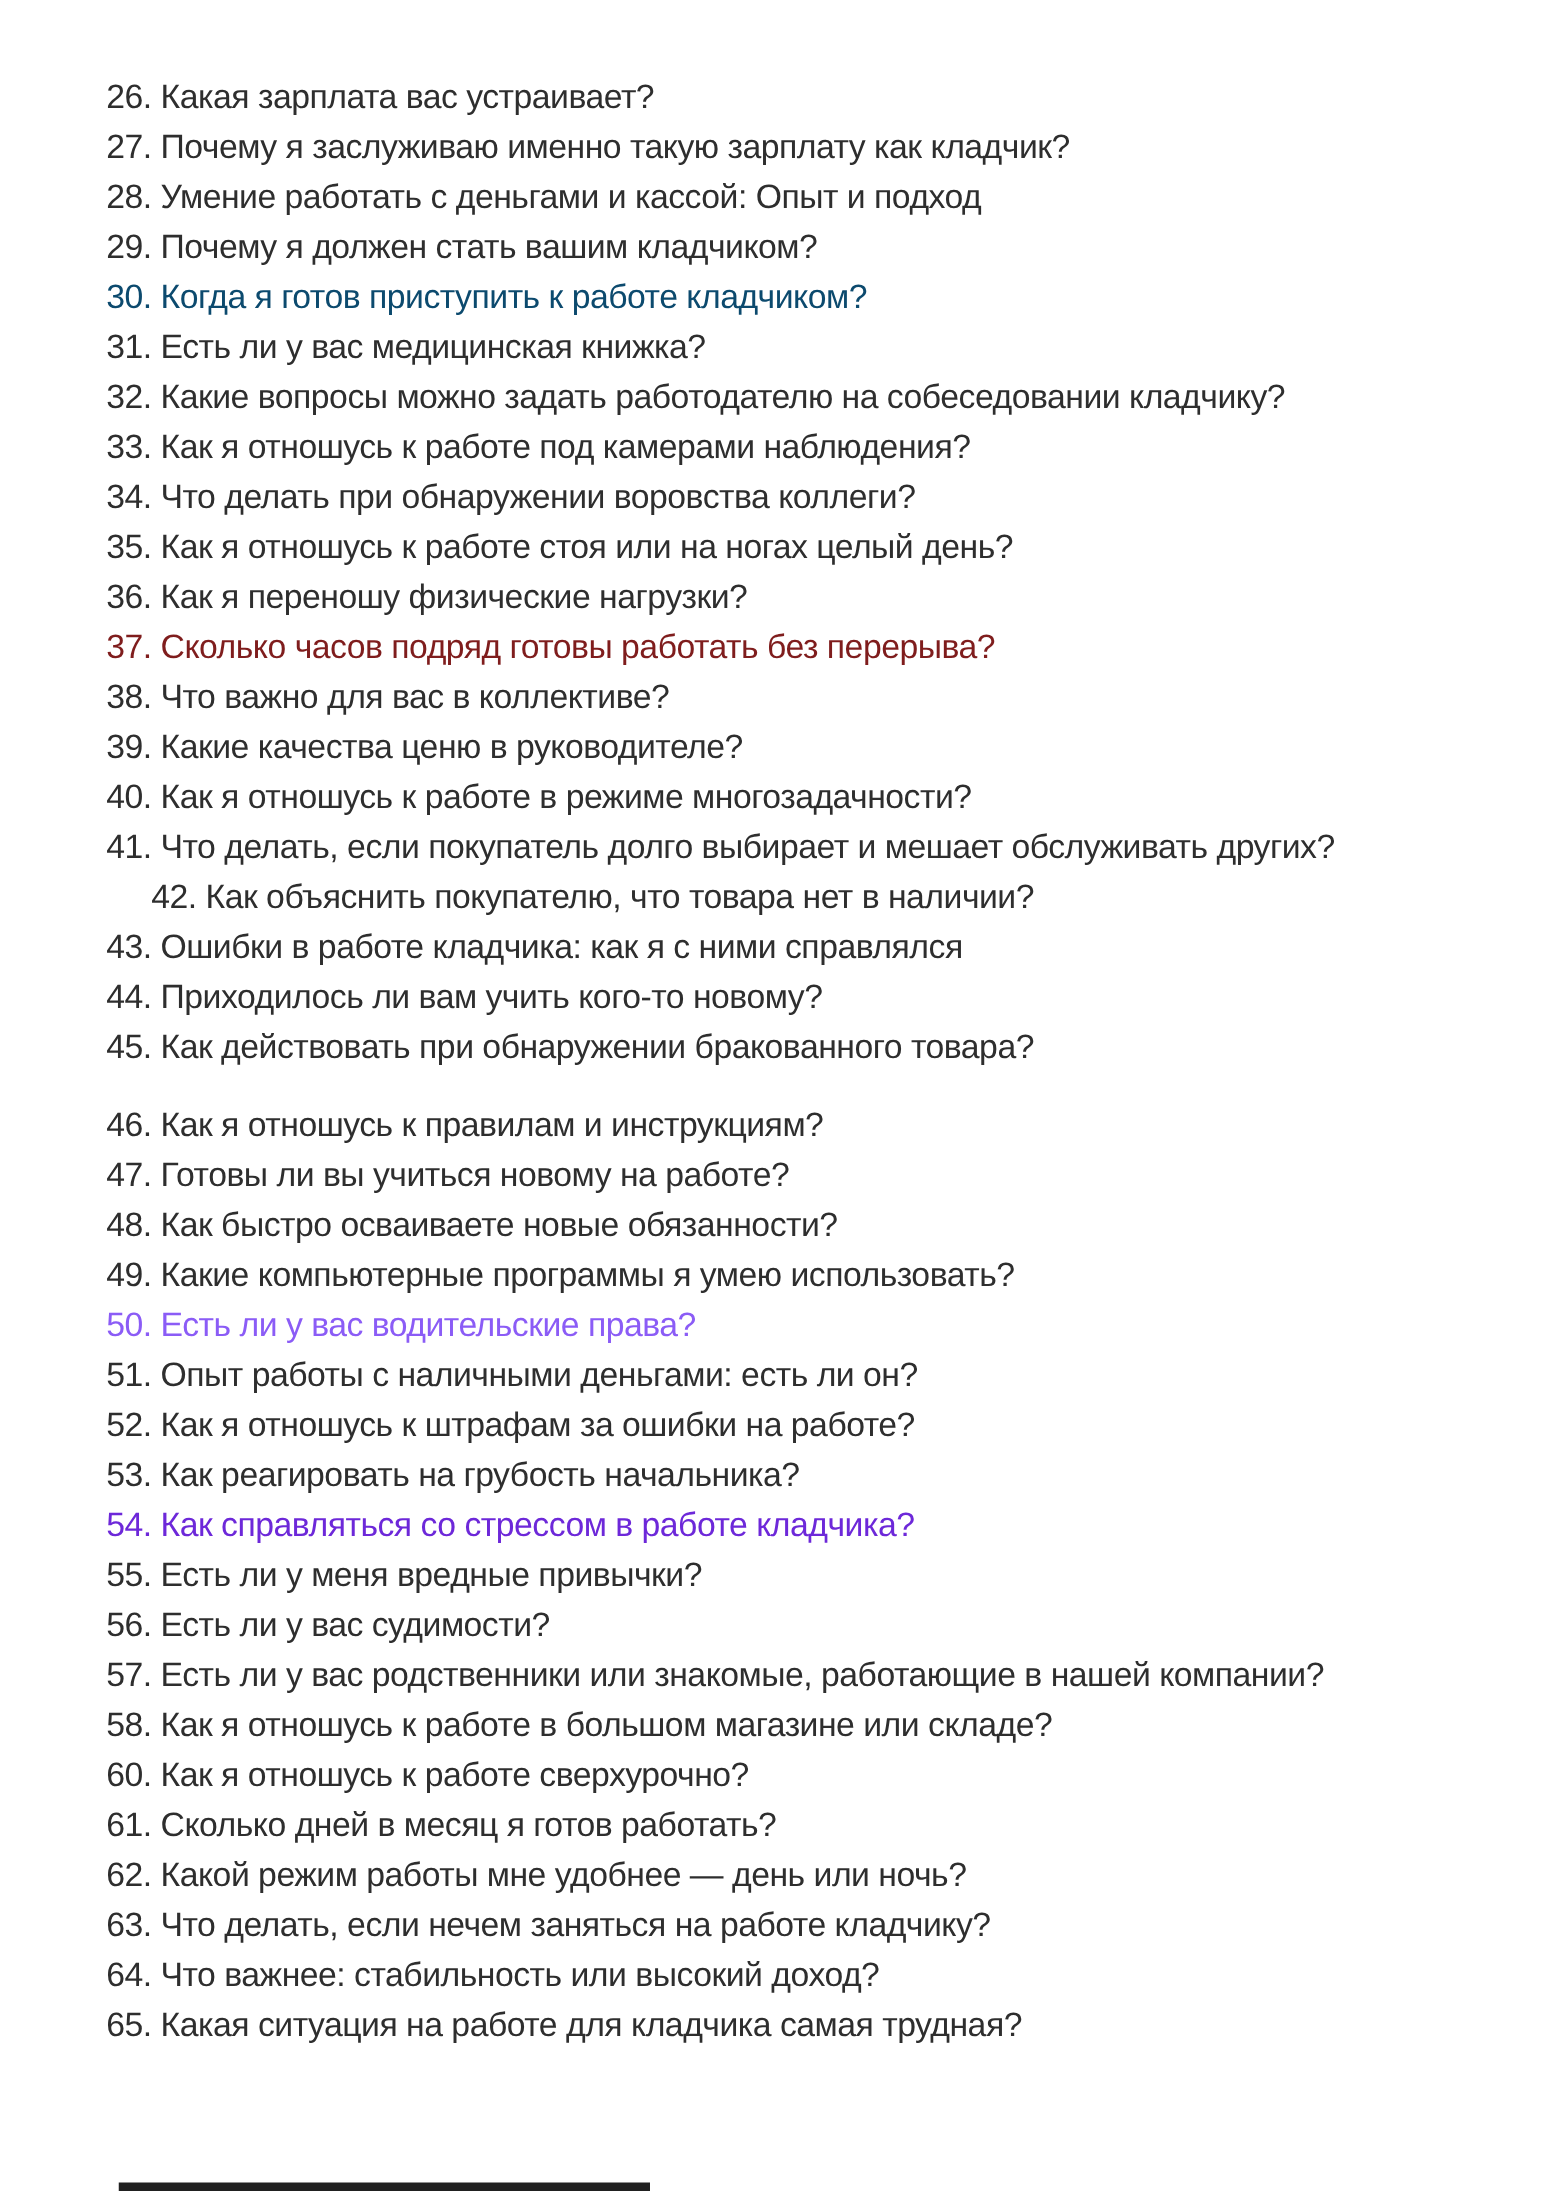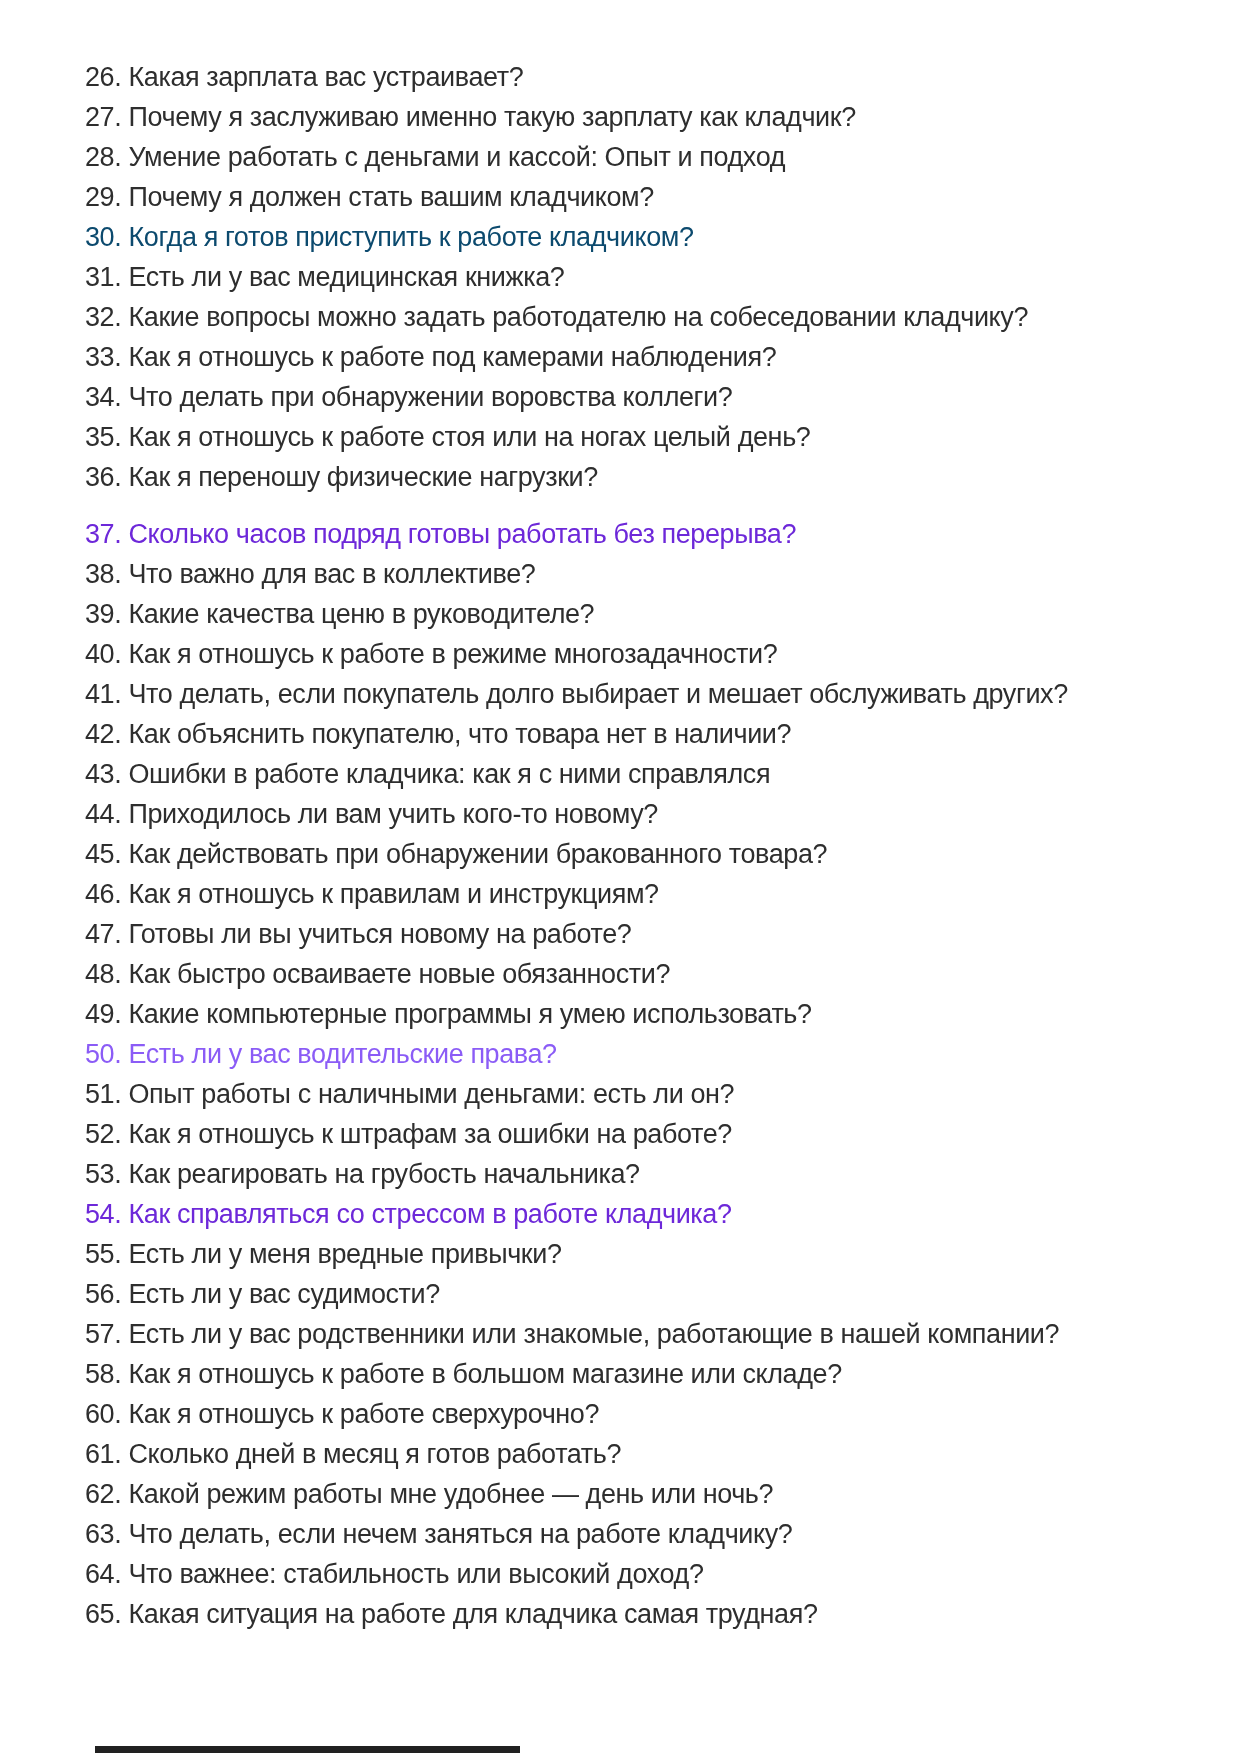--- a/index.html
+++ b/index.html
@@ -53,30 +53,30 @@
       <li class="line" style="color: rgb(46, 46, 46);">27. Почему я заслуживаю именно такую зарплату как кладчик?</li>
       <li class="line" style="color: rgb(46, 46, 46);">28. Умение работать с деньгами и кассой: Опыт и подход</li>
       <li class="line" style="color: rgb(46, 46, 46);">29. Почему я должен стать вашим кладчиком?</li>
       <li class="line" style="color: #0c4a6e;">30. Когда я готов приступить к работе кладчиком?</li>
       <li class="line" style="color: rgb(46, 46, 46);">31. Есть ли у вас медицинская книжка?</li>
       <li class="line" style="color: rgb(46, 46, 46);">32. Какие вопросы можно задать работодателю на собеседовании кладчику?</li>
       <li class="line" style="color: rgb(46, 46, 46);">33. Как я отношусь к работе под камерами наблюдения?</li>
       <li class="line" style="color: rgb(46, 46, 46);">34. Что делать при обнаружении воровства коллеги?</li>
       <li class="line" style="color: rgb(46, 46, 46);">35. Как я отношусь к работе стоя или на ногах целый день?</li>
       <li class="line" style="color: rgb(46, 46, 46);">36. Как я переношу физические нагрузки?</li>
-      <li class="line" style="color: #6d28d9; margin-top: 17px;">37. Сколько часов подряд готовы работать без перерыва?</li>
+      <li class="line" style="color: #7f1d1d;">37. Сколько часов подряд готовы работать без перерыва?</li>
       <li class="line" style="color: rgb(46, 46, 46);">38. Что важно для вас в коллективе?</li>
       <li class="line" style="color: rgb(46, 46, 46);">39. Какие качества ценю в руководителе?</li>
       <li class="line" style="color: rgb(46, 46, 46);">40. Как я отношусь к работе в режиме многозадачности?</li>
       <li class="line" style="color: rgb(46, 46, 46);">41. Что делать, если покупатель долго выбирает и мешает обслуживать других?</li>
-      <li class="line" style="color: rgb(46, 46, 46);">42. Как объяснить покупателю, что товара нет в наличии?</li>
+      <li class="line" style="color: rgb(46, 46, 46); margin-left: 36px;">42. Как объяснить покупателю, что товара нет в наличии?</li>
       <li class="line" style="color: rgb(46, 46, 46);">43. Ошибки в работе кладчика: как я с ними справлялся</li>
       <li class="line" style="color: rgb(46, 46, 46);">44. Приходилось ли вам учить кого-то новому?</li>
       <li class="line" style="color: rgb(46, 46, 46);">45. Как действовать при обнаружении бракованного товара?</li>
-      <li class="line" style="color: rgb(46, 46, 46);">46. Как я отношусь к правилам и инструкциям?</li>
+      <li class="line" style="color: rgb(46, 46, 46); margin-top: 23px;">46. Как я отношусь к правилам и инструкциям?</li>
       <li class="line" style="color: rgb(46, 46, 46);">47. Готовы ли вы учиться новому на работе?</li>
       <li class="line" style="color: rgb(46, 46, 46);">48. Как быстро осваиваете новые обязанности?</li>
       <li class="line" style="color: rgb(46, 46, 46);">49. Какие компьютерные программы я умею использовать?</li>
       <li class="line" style="color: #8b5cf6;">50. Есть ли у вас водительские права?</li>
       <li class="line" style="color: rgb(46, 46, 46);">51. Опыт работы с наличными деньгами: есть ли он?</li>
       <li class="line" style="color: rgb(46, 46, 46);">52. Как я отношусь к штрафам за ошибки на работе?</li>
       <li class="line" style="color: rgb(46, 46, 46);">53. Как реагировать на грубость начальника?</li>
       <li class="line" style="color: #6d28d9;">54. Как справляться со стрессом в работе кладчика?</li>
       <li class="line" style="color: rgb(46, 46, 46);">55. Есть ли у меня вредные привычки?</li>
       <li class="line" style="color: rgb(46, 46, 46);">56. Есть ли у вас судимости?</li>

